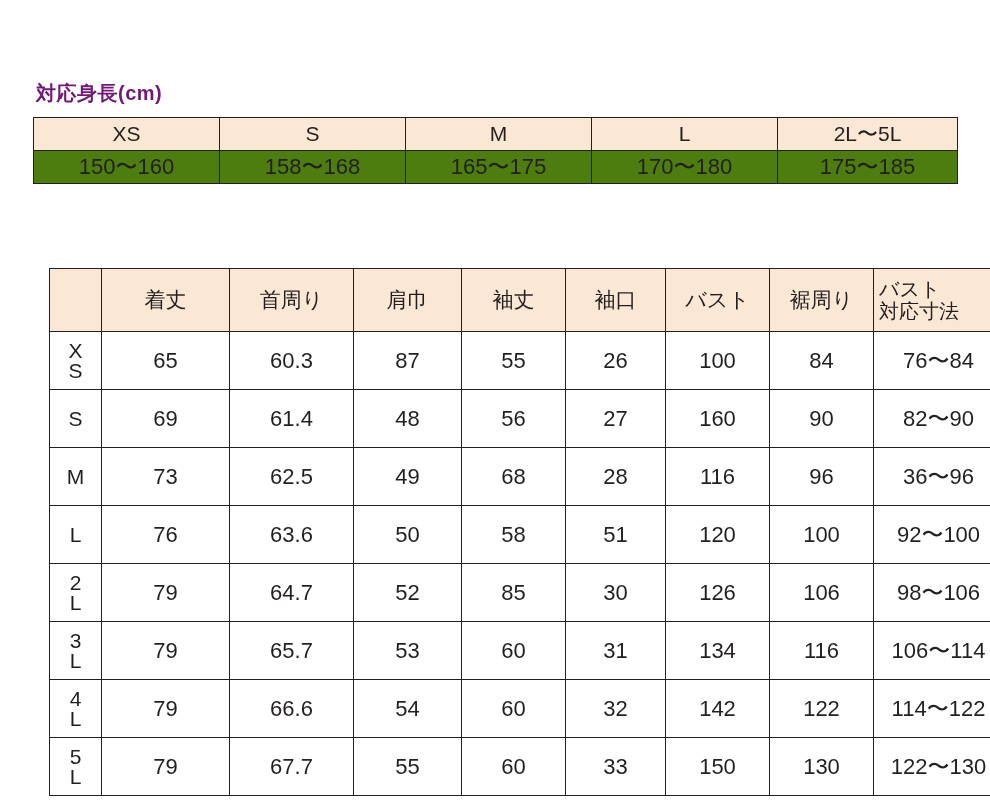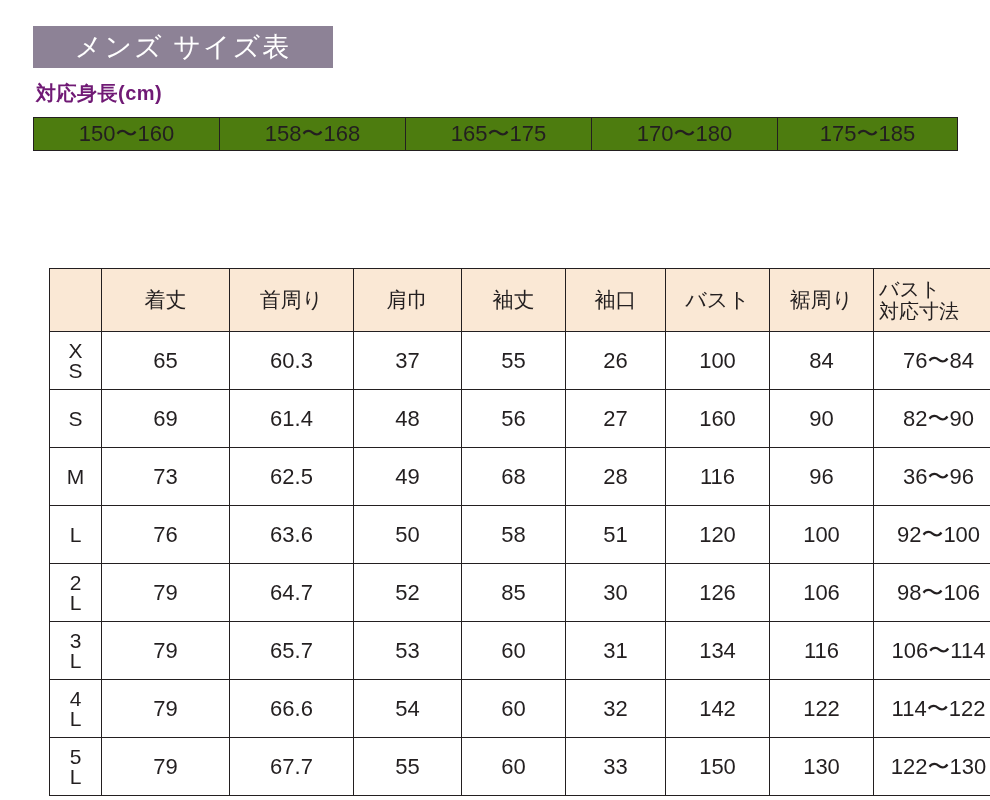--- a/index.html
+++ b/index.html
@@ -132,35 +132,39 @@
   .measure-table tbody td.size-cell .stack {
     display: block;
     line-height: 0.95;
   }
 </style>
 </head>
 <body>
 
 <div class="page">
 
-  <div class="title-banner">
-    <span class="title-text">メンズ サイズ表</span>
-  </div>
 
   <div class="height-label">対応身長(cm)</div>
 
   <table class="height-table">
     <colgroup>
       <col style="width:186px">
       <col style="width:186px">
       <col style="width:186px">
       <col style="width:186px">
       <col style="width:180px">
     </colgroup>
     <tbody>
+      <tr class="head">
+        <td>XS</td>
+        <td>S</td>
+        <td>M</td>
+        <td>L</td>
+        <td>2L〜5L</td>
+      </tr>
       <tr class="vals">
         <td>150〜160</td>
         <td>158〜168</td>
         <td>165〜175</td>
         <td>170〜180</td>
         <td>175〜185</td>
       </tr>
     </tbody>
   </table>
 
@@ -193,21 +197,21 @@
       </tr>
     </thead>
     <tbody>
       <tr>
         <td class="size-cell">
           <span class="stack">X</span>
           <span class="stack">S</span>
         </td>
         <td>65</td>
         <td>60.3</td>
-        <td>37</td>
+        <td>87</td>
         <td>55</td>
         <td>26</td>
         <td>100</td>
         <td>84</td>
         <td>76〜84</td>
       </tr>
       <tr>
         <td class="size-cell">
           <span class="stack">S</span>
         </td>

